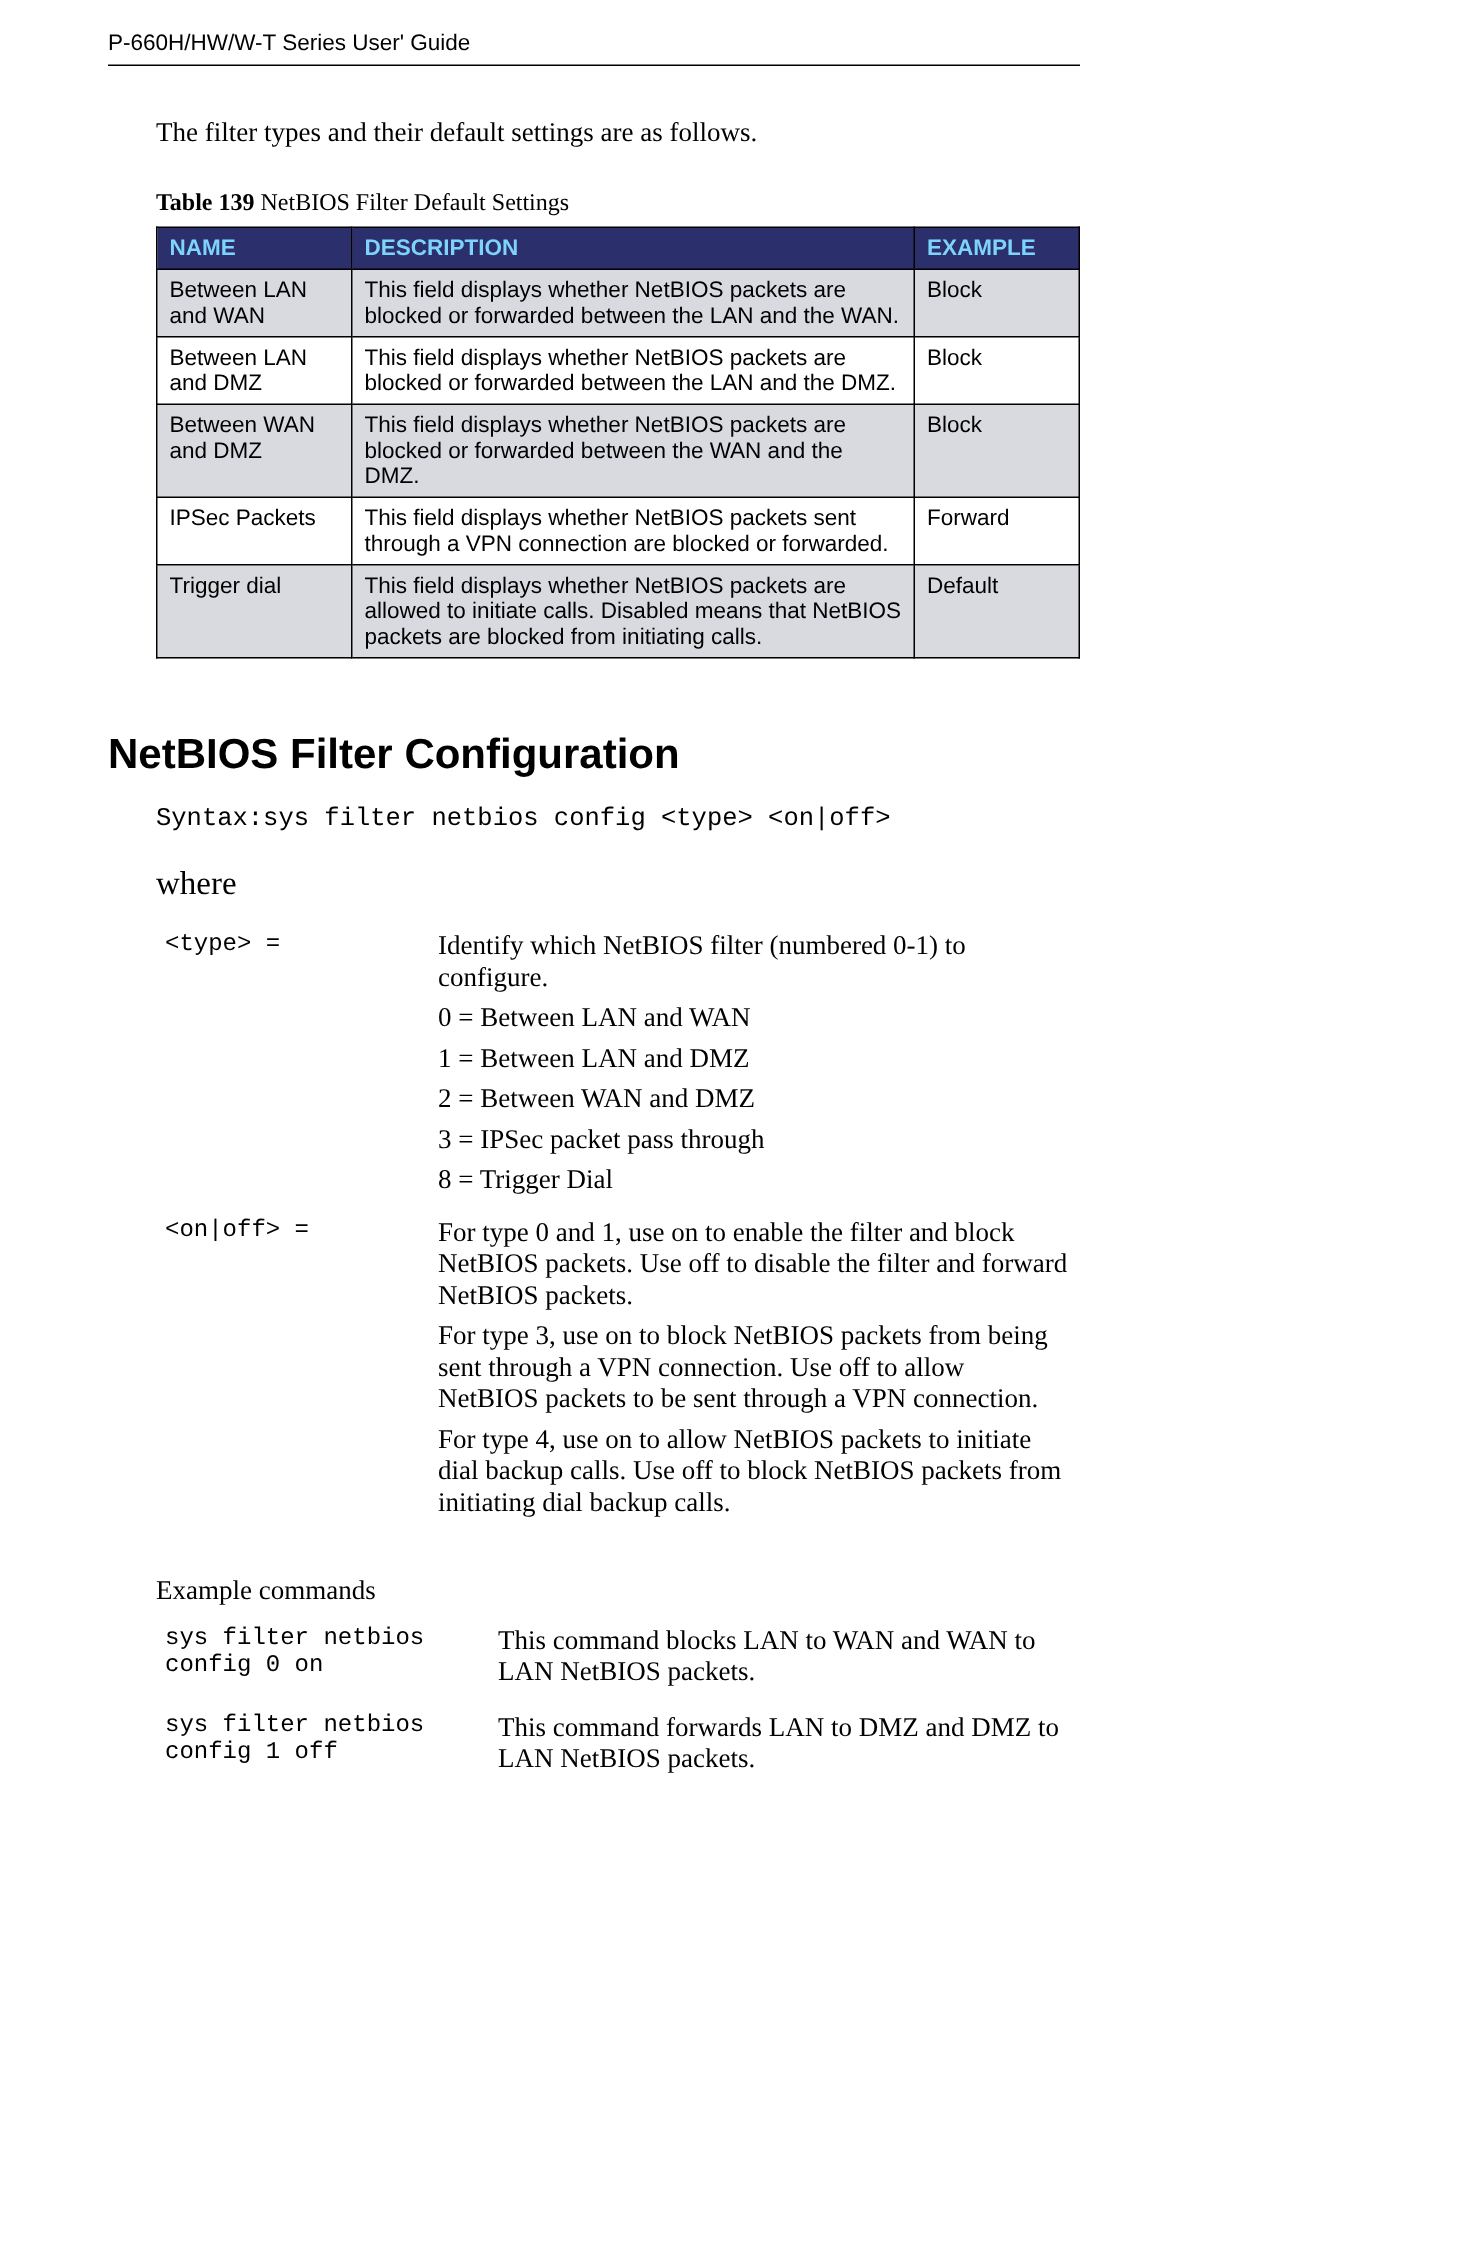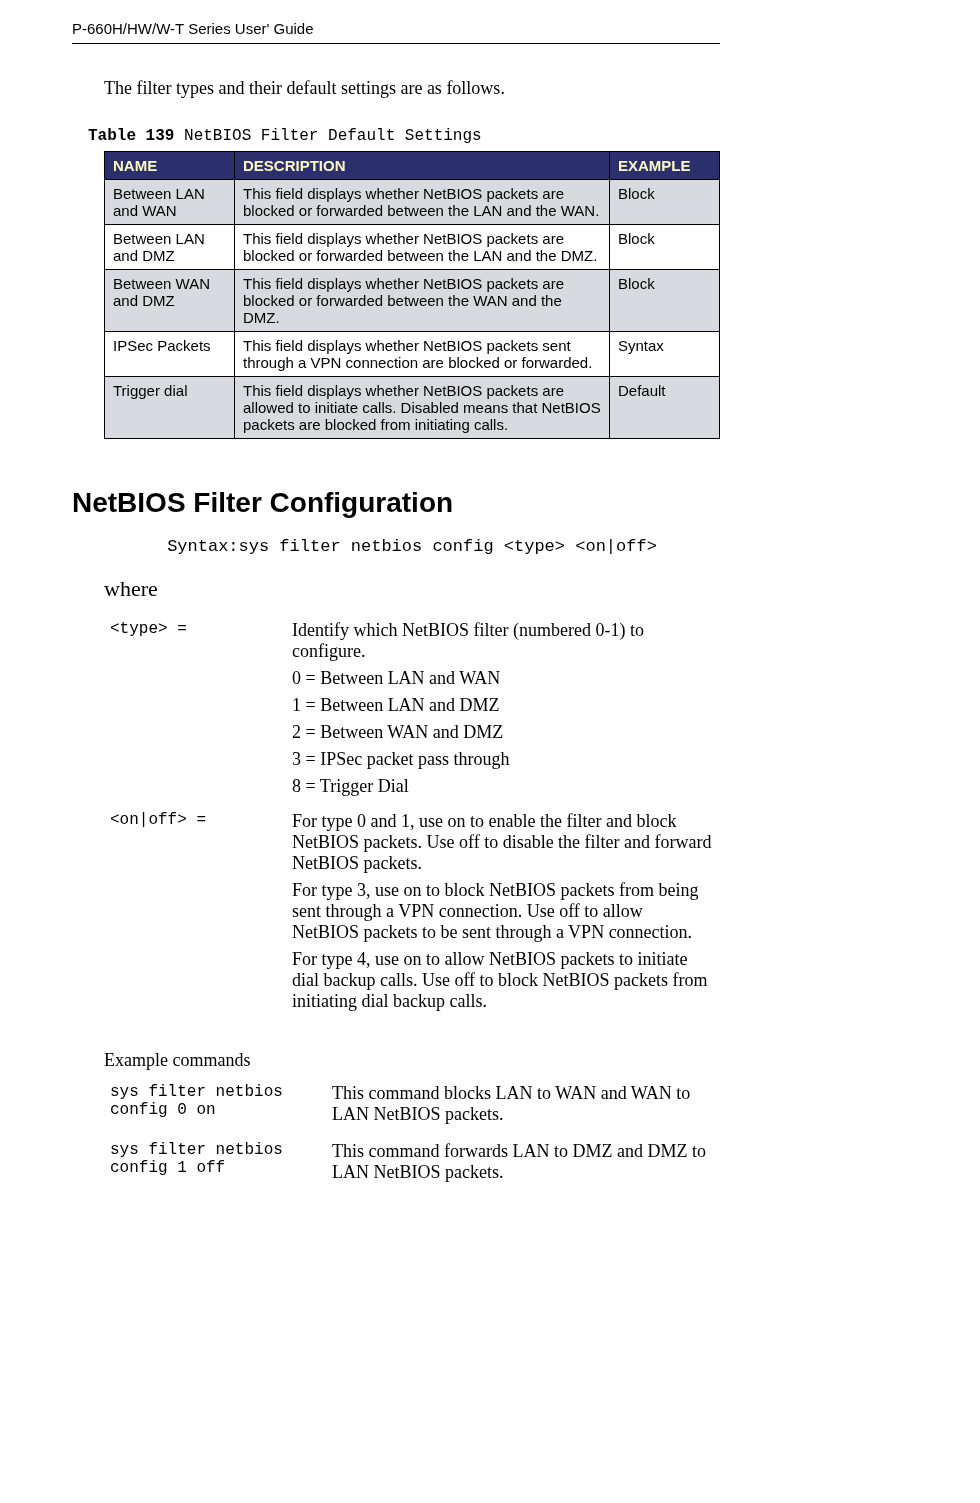--- a/index.html
+++ b/index.html
@@ -22,23 +22,23 @@
     font-size: 15px;
     font-weight: 400;
     padding-bottom: 6px;
     border-bottom: 1px solid #000;
   }
   .intro {
     font-size: 18px;
     margin: 34px 0 28px 32px;
   }
   .table-caption {
-    font-family: Liberation Mono, monospace;
+    font-family: Liberation Serif, serif;
     font-size: 16px;
-    margin-left: 16px;
+    margin-left: 32px;
     margin-bottom: 6px;
   }
   .table-caption .bold {
     font-weight: bold;
   }
   table.filter {
     border-collapse: collapse;
     width: calc(100% - 32px);
     margin-left: 32px;
     font-family: Arial, Helvetica, sans-serif;
@@ -46,21 +46,21 @@
     table-layout: fixed;
   }
   table.filter th, table.filter td {
     border: 1px solid #000;
     padding: 5px 8px;
     text-align: left;
     vertical-align: top;
   }
   table.filter th {
     background: #2b2f6b;
-    color: #fef9c3;
+    color: #7dd3fc;
     font-weight: bold;
   }
   table.filter tbody tr:nth-child(odd) td {
     background: #d9dae0;
   }
   table.filter tbody tr:nth-child(even) td {
     background: #fff;
   }
   col.col-name { width: 130px; }
   col.col-desc { width: auto; }
@@ -71,21 +71,20 @@
     font-size: 28px;
     font-weight: bold;
     margin: 48px 0 18px 0;
   }
   .syntax {
     font-family: "Courier New", Courier, monospace;
     font-size: 17px;
     margin-left: 32px;
     margin-bottom: 20px;
     white-space: pre;
-    text-align: center;
   }
   .where {
     font-size: 22px;
     margin-left: 32px;
     margin-bottom: 14px;
     margin-top: 16px;
   }
   table.params {
     margin-left: 32px;
     width: calc(100% - 32px);
@@ -175,21 +174,21 @@
         <td>Block</td>
       </tr>
       <tr>
         <td>Between WAN and DMZ</td>
         <td>This field displays whether NetBIOS packets are blocked or forwarded between the WAN and the DMZ.</td>
         <td>Block</td>
       </tr>
       <tr>
         <td>IPSec Packets</td>
         <td>This field displays whether NetBIOS packets sent through a VPN connection are blocked or forwarded.</td>
-        <td>Syntax</td>
+        <td>Forward</td>
       </tr>
       <tr>
         <td>Trigger dial</td>
         <td>This field displays whether NetBIOS packets are allowed to initiate calls. Disabled means that NetBIOS packets are blocked from initiating calls.</td>
         <td>Default</td>
       </tr>
     </tbody>
   </table>
 
   <h2 class="section">NetBIOS Filter Configuration</h2>

